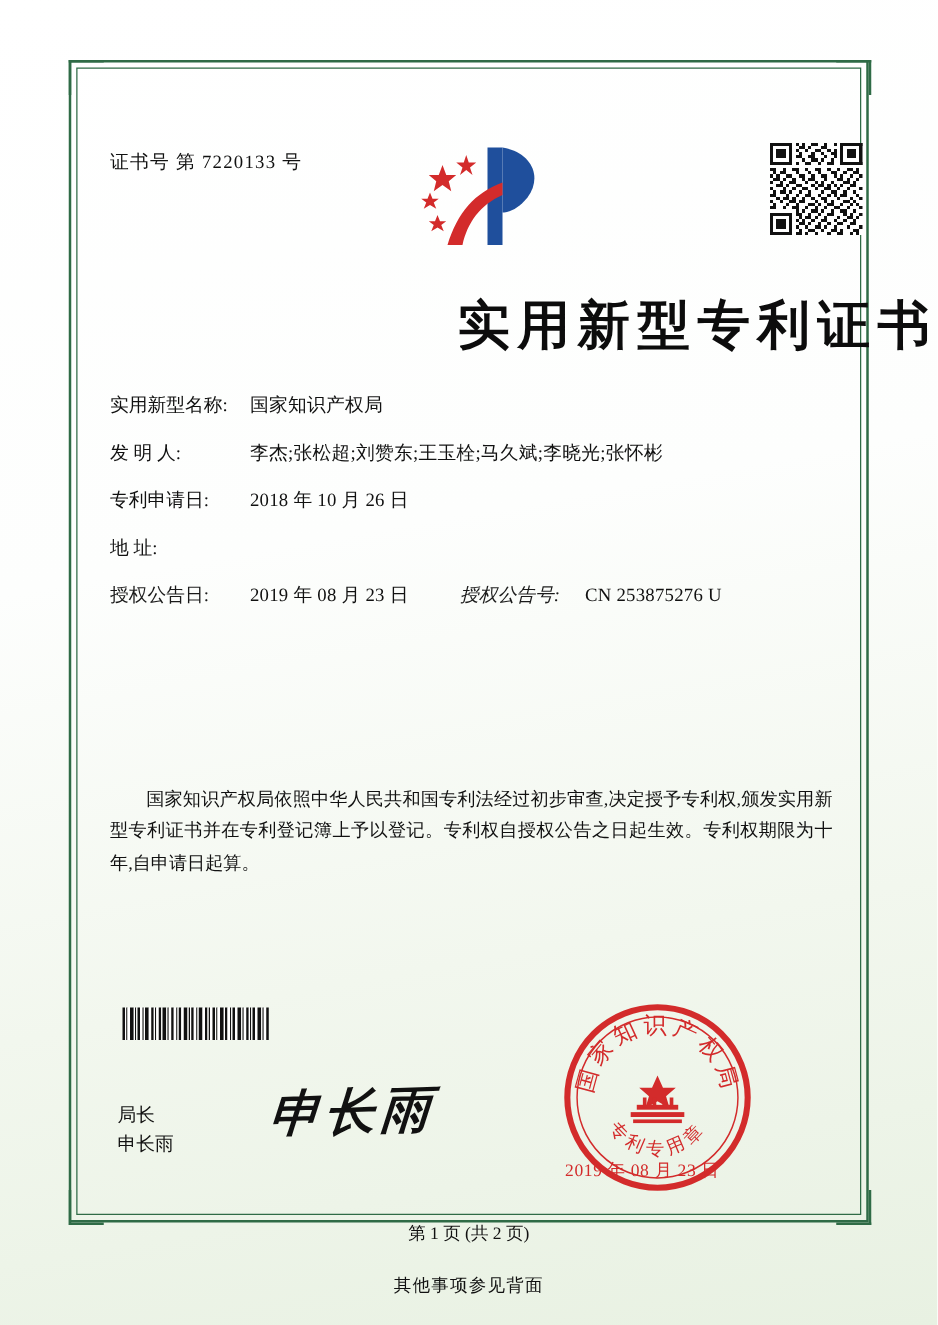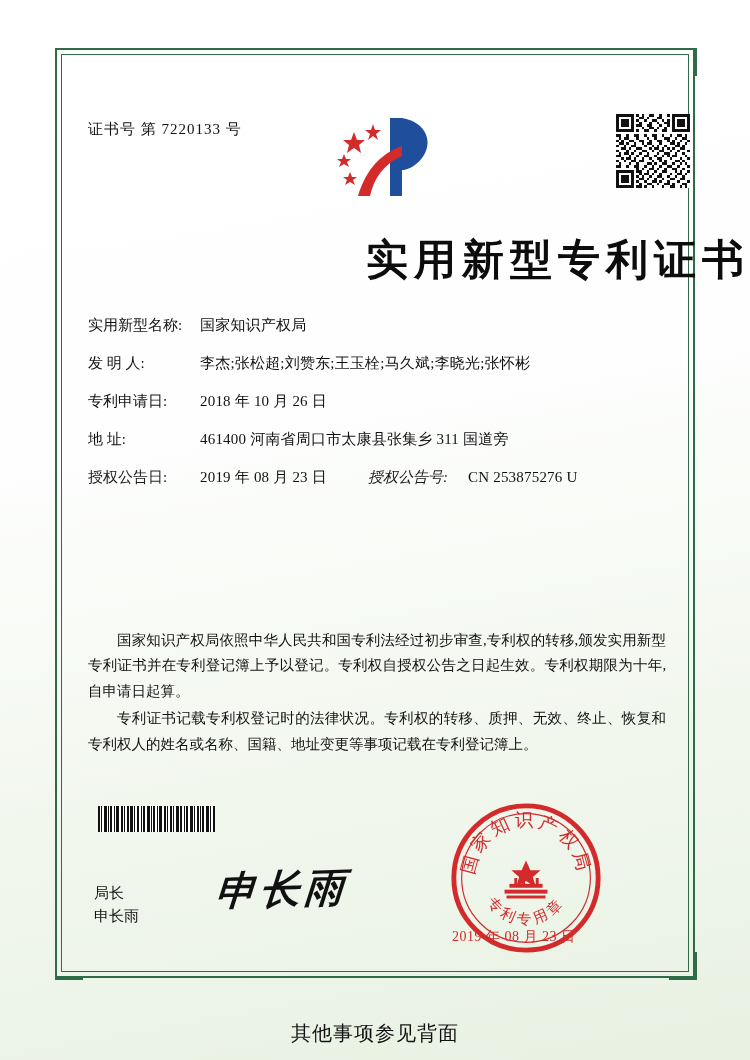--- a/index.html
+++ b/index.html
@@ -199,21 +199,21 @@
     text-align: center;
     font-size: 14px;
     color: #111;
   }
   .footer-note {
     position: absolute;
     left: 0;
     right: 0;
     top: 1020px;
     text-align: center;
-    font-size: 20px;
+    font-size: 14px;
     color: #111;
     letter-spacing: 1px;
   }
 </style>
 </head>
 <body>
 
 <div class="page">
 
   <div class="frame-outer"></div>
@@ -474,39 +474,37 @@
 
 
     <div class="field-row">
       <div class="field-label">专利申请日:</div>
       <div class="field-value">2018 年 10 月 26 日</div>
     </div>
 
 
     <div class="field-row">
       <div class="field-label">地     址:</div>
-      <div class="field-value">461400 河南省周口市太康县张集乡 311 国道旁</div>
     </div>
 
     <div class="dual-row">
       <div class="dual-col first">
         <div class="dual-label">授权公告日:</div>
         <div class="field-value">2019 年 08 月 23 日</div>
       </div>
       <div class="dual-col">
         <div class="dual-label second">授权公告号:</div>
         <div class="field-value">CN 253875276 U</div>
       </div>
     </div>
 
   </div>
 
   <div class="body-text">
-    <p>国家知识产权局依照中华人民共和国专利法经过初步审查,专利权的转移,颁发实用新型专利证书并在专利登记簿上予以登记。专利权自授权公告之日起生效。专利权期限为十年,自申请日起算。</p>
-    <p>专利证书记载专利权登记时的法律状况。专利权的转移、质押、无效、终止、恢复和专利权人的姓名或名称、国籍、地址变更等事项记载在专利登记簿上。</p>
+    <p>国家知识产权局依照中华人民共和国专利法经过初步审查,决定授予专利权,颁发实用新型专利证书并在专利登记簿上予以登记。专利权自授权公告之日起生效。专利权期限为十年,自申请日起算。</p>
   </div>
 
   <div class="barcode">
     <i style="width:2px"></i>
       <i style="width:1px;background:#fff"></i>
     <i style="width:1px"></i>
       <i style="width:2px;background:#fff"></i>
     <i style="width:3px"></i>
       <i style="width:1px;background:#fff"></i>
     <i style="width:1px"></i>
@@ -602,15 +600,16 @@
 
   <div class="seal-date">2019 年 08 月 23 日</div>
 
   <div class="director">
     <div>局长</div>
     <div>申长雨</div>
   </div>
 
   <div class="signature">申长雨</div>
 
+  <div class="page-no">第 1 页 (共 2 页)</div>
   <div class="footer-note">其他事项参见背面</div>
 
 </div>
 
 </body></html>

